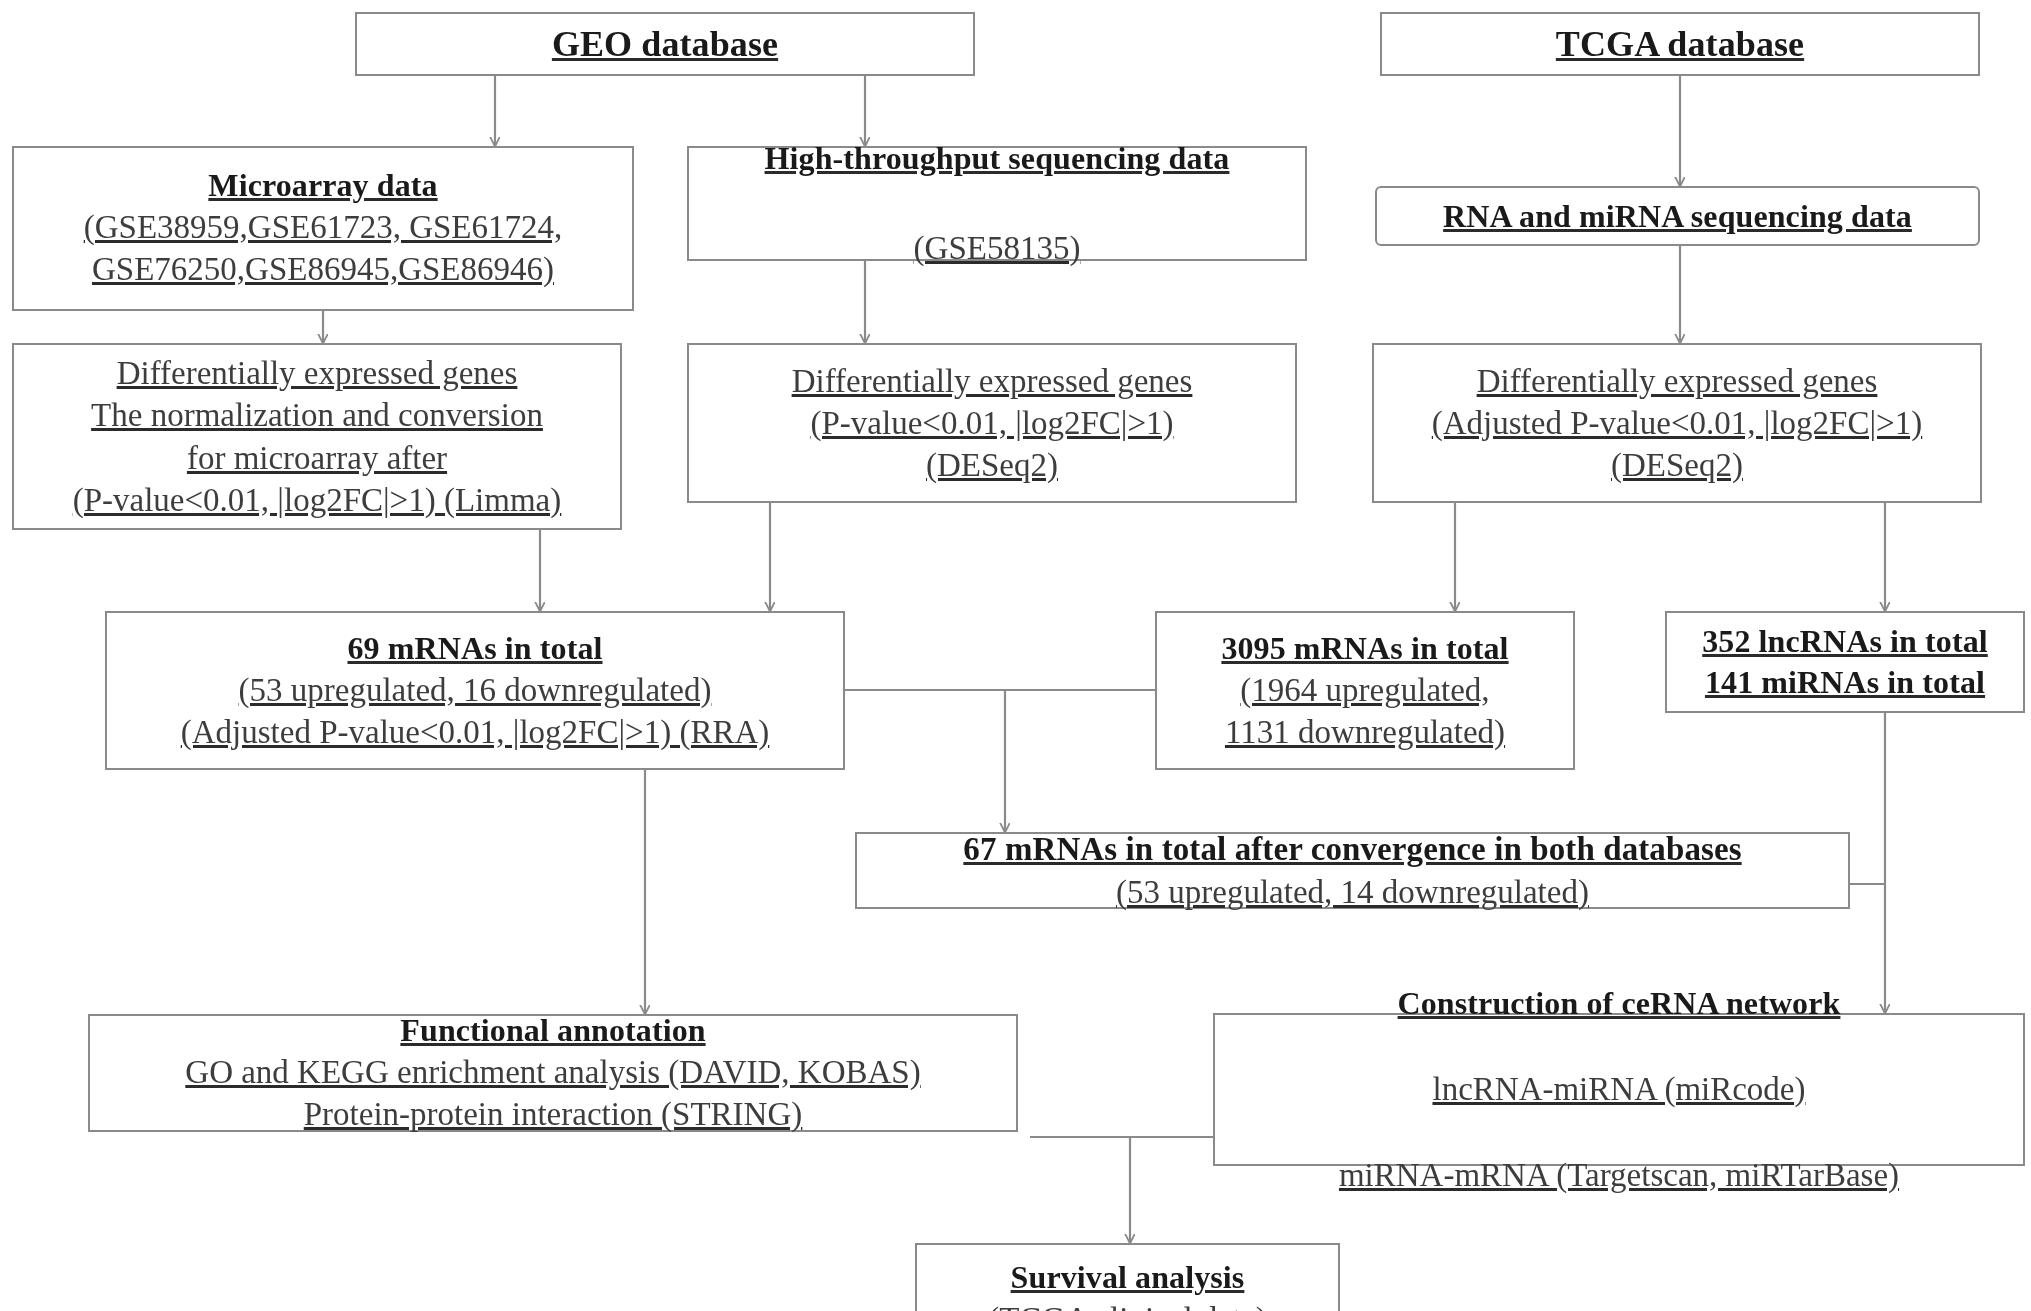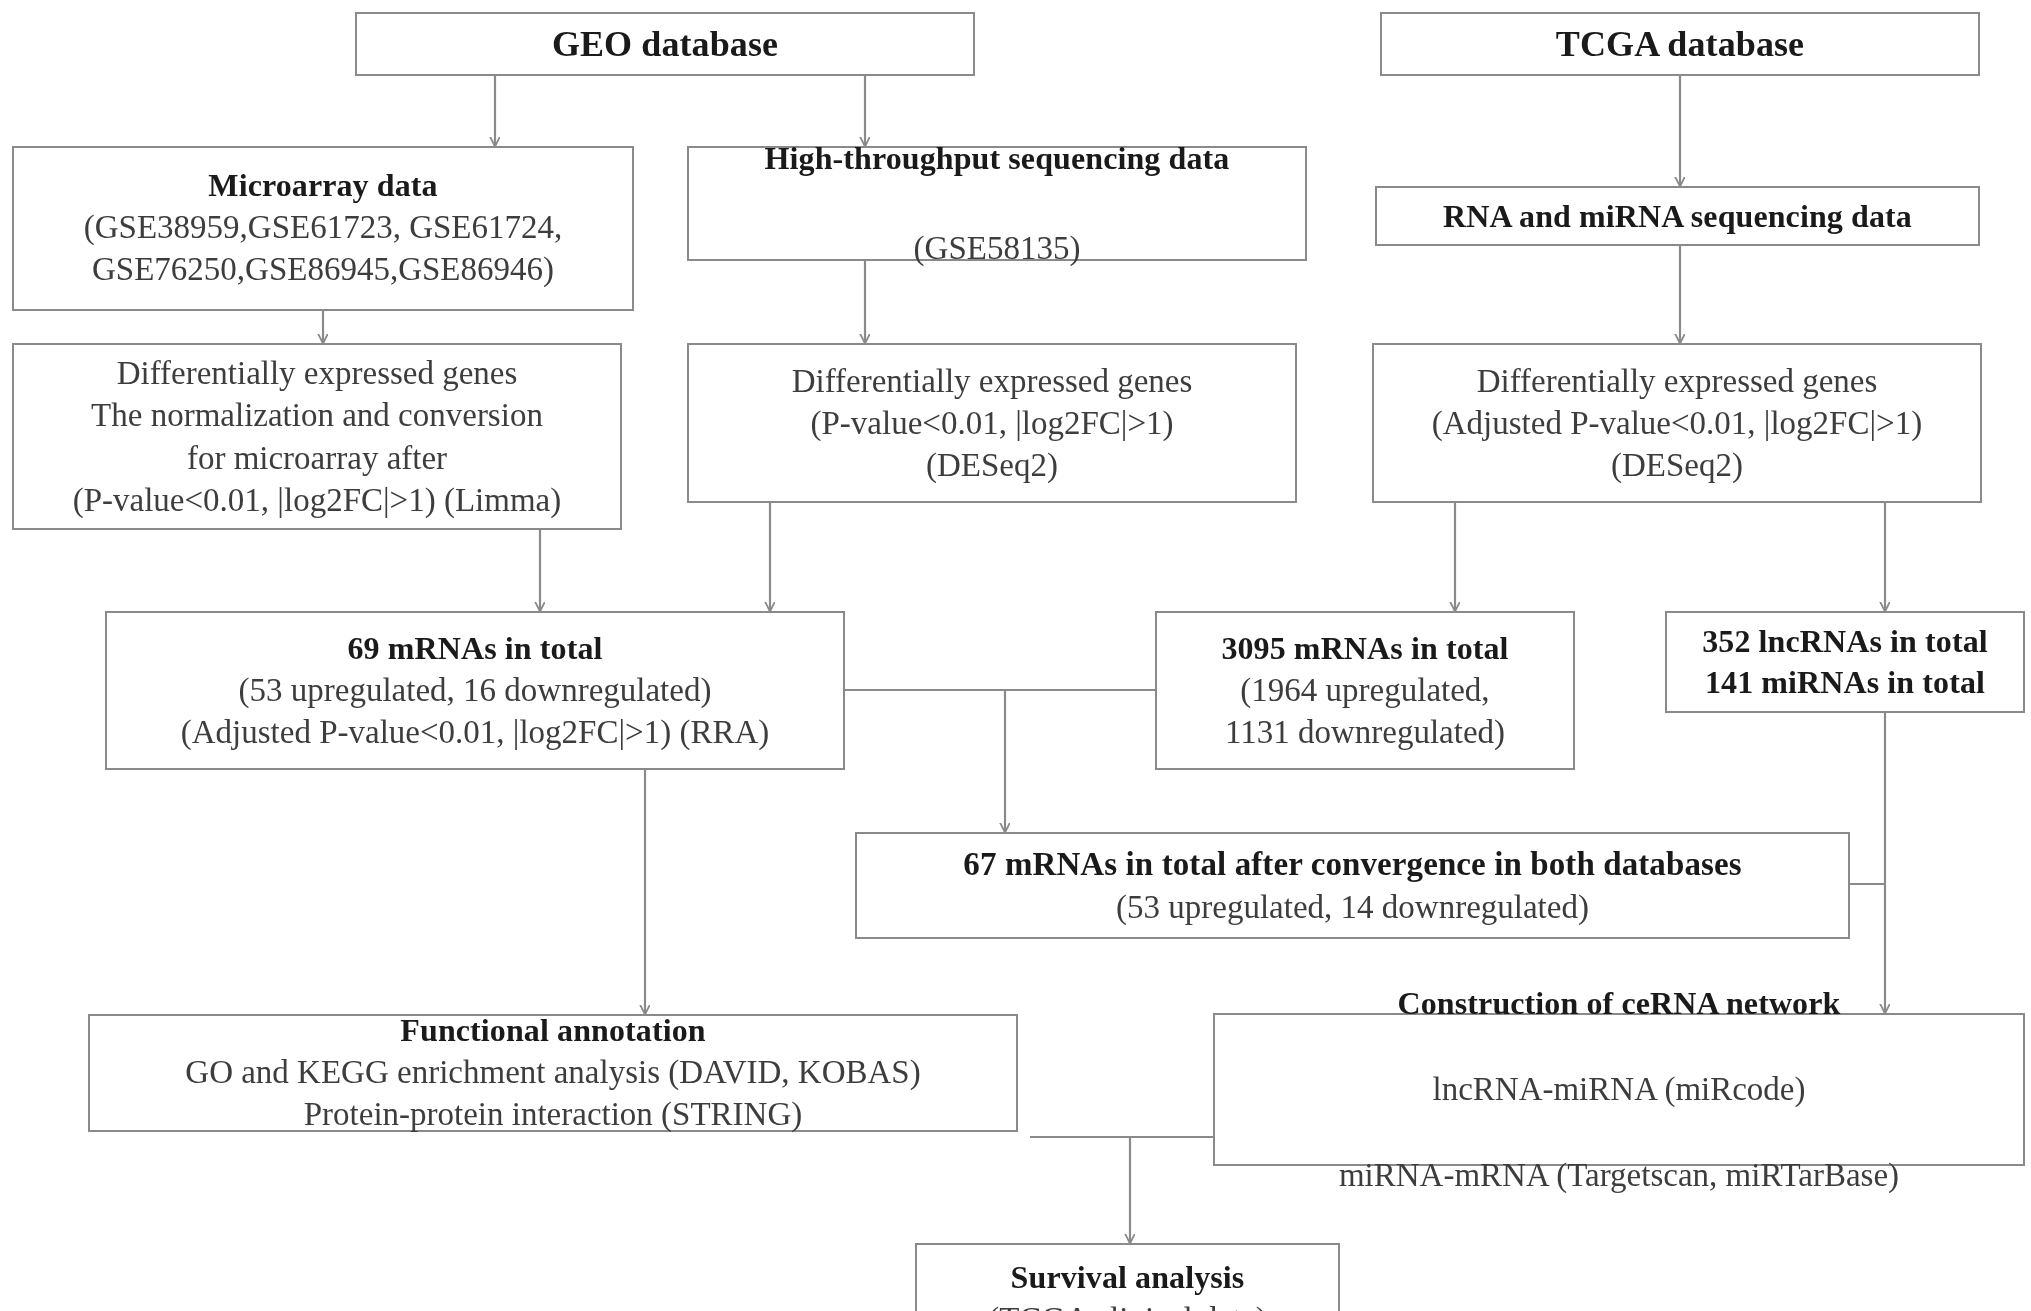--- a/index.html
+++ b/index.html
@@ -29,20 +29,21 @@
     box-sizing: border-box;
     border: 2px solid #8a8a8a;
     background: #ffffff;
     display: flex;
     flex-direction: column;
     align-items: center;
     justify-content: center;
     text-align: center;
     padding: 4px 28px;
     line-height: 1.28;
+    text-decoration: underline;
   }
   .node .ttl {
     font-weight: bold;
     color: #1a1a1a;
     letter-spacing: 0.1px;
   }
   .node .ln {
     color: #3d3d3d;
   }
   .fs-36 { font-size: 36px; }
@@ -109,21 +110,21 @@
     <div class="ttl fs-32">Microarray data</div>
     <div class="ln fs-31">(GSE38959,GSE61723, GSE61724,</div>
     <div class="ln fs-31">GSE76250,GSE86945,GSE86946)</div>
   </div>
 
   <div class="node" style="left:687px; top:146px; width:620px; height:115px;gap:48px;">
     <div class="ttl fs-32">High-throughput sequencing data</div>
     <div class="ln fs-31">(GSE58135)</div>
   </div>
 
-  <div class="node" style="left:1375px; top:186px; width:605px; height:60px;">
+  <div class="node" style="left:1375px; top:186px; width:605px; height:60px;border-radius:6px;">
     <div class="ttl fs-32">RNA and miRNA sequencing data</div>
   </div>
 
   <div class="node" style="left:12px; top:343px; width:610px; height:187px;">
     <div class="ln fs-31">Differentially expressed genes</div>
     <div class="ln fs-31">The normalization and conversion</div>
     <div class="ln fs-31">for microarray after</div>
     <div class="ln fs-31">(P-value&lt;0.01, |log2FC|&gt;1) (Limma)</div>
   </div>
 
@@ -149,21 +150,21 @@
     <div class="ttl fs-32">3095 mRNAs in total</div>
     <div class="ln fs-31">(1964 upregulated,</div>
     <div class="ln fs-31">1131 downregulated)</div>
   </div>
 
   <div class="node" style="left:1665px; top:611px; width:360px; height:102px;">
     <div class="ttl fs-32">352 lncRNAs in total</div>
     <div class="ttl fs-32">141 miRNAs in total</div>
   </div>
 
-  <div class="node" style="left:855px; top:832px; width:995px; height:107px;">
+  <div class="node" style="left:855px; top:832px; width:995px; height:77px;">
     <div class="ttl fs-31">67 mRNAs in total after convergence in both databases</div>
     <div class="ln fs-31">(53 upregulated, 14 downregulated)</div>
   </div>
 
   <div class="node" style="left:88px; top:1014px; width:930px; height:118px;">
     <div class="ttl fs-32">Functional annotation</div>
     <div class="ln fs-31">GO and KEGG enrichment analysis (DAVID, KOBAS)</div>
     <div class="ln fs-31">Protein-protein interaction (STRING)</div>
   </div>
 

